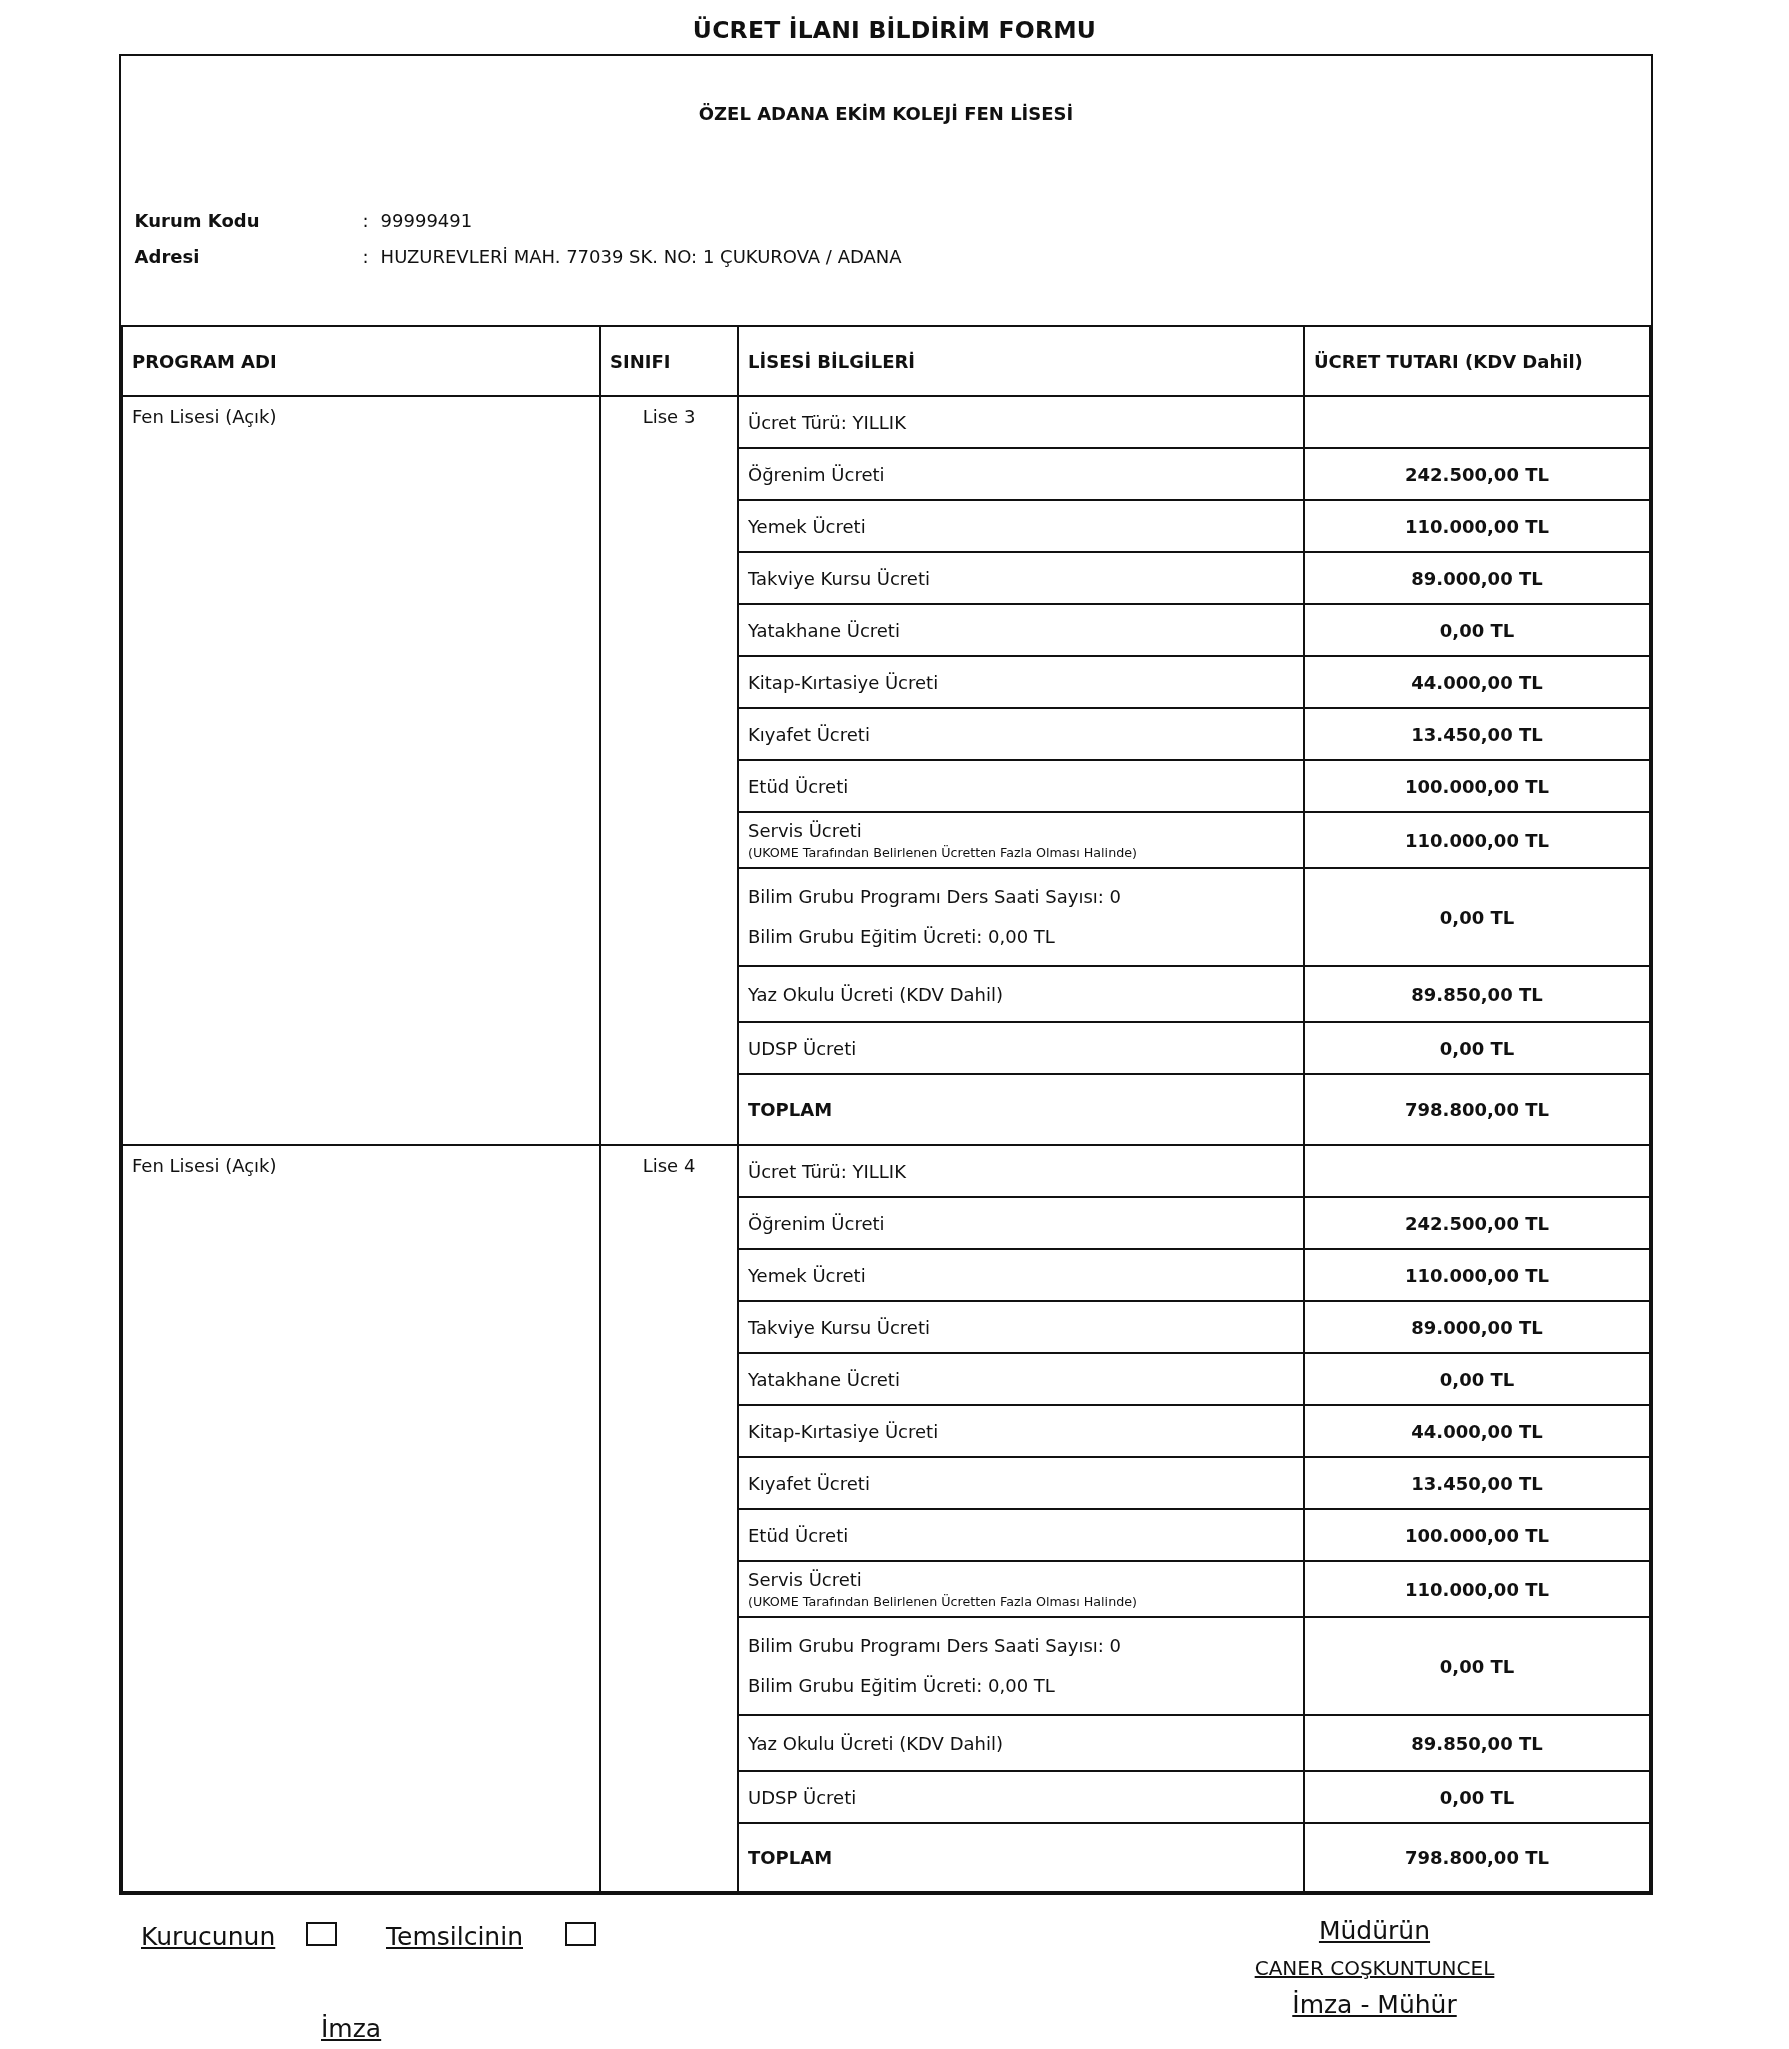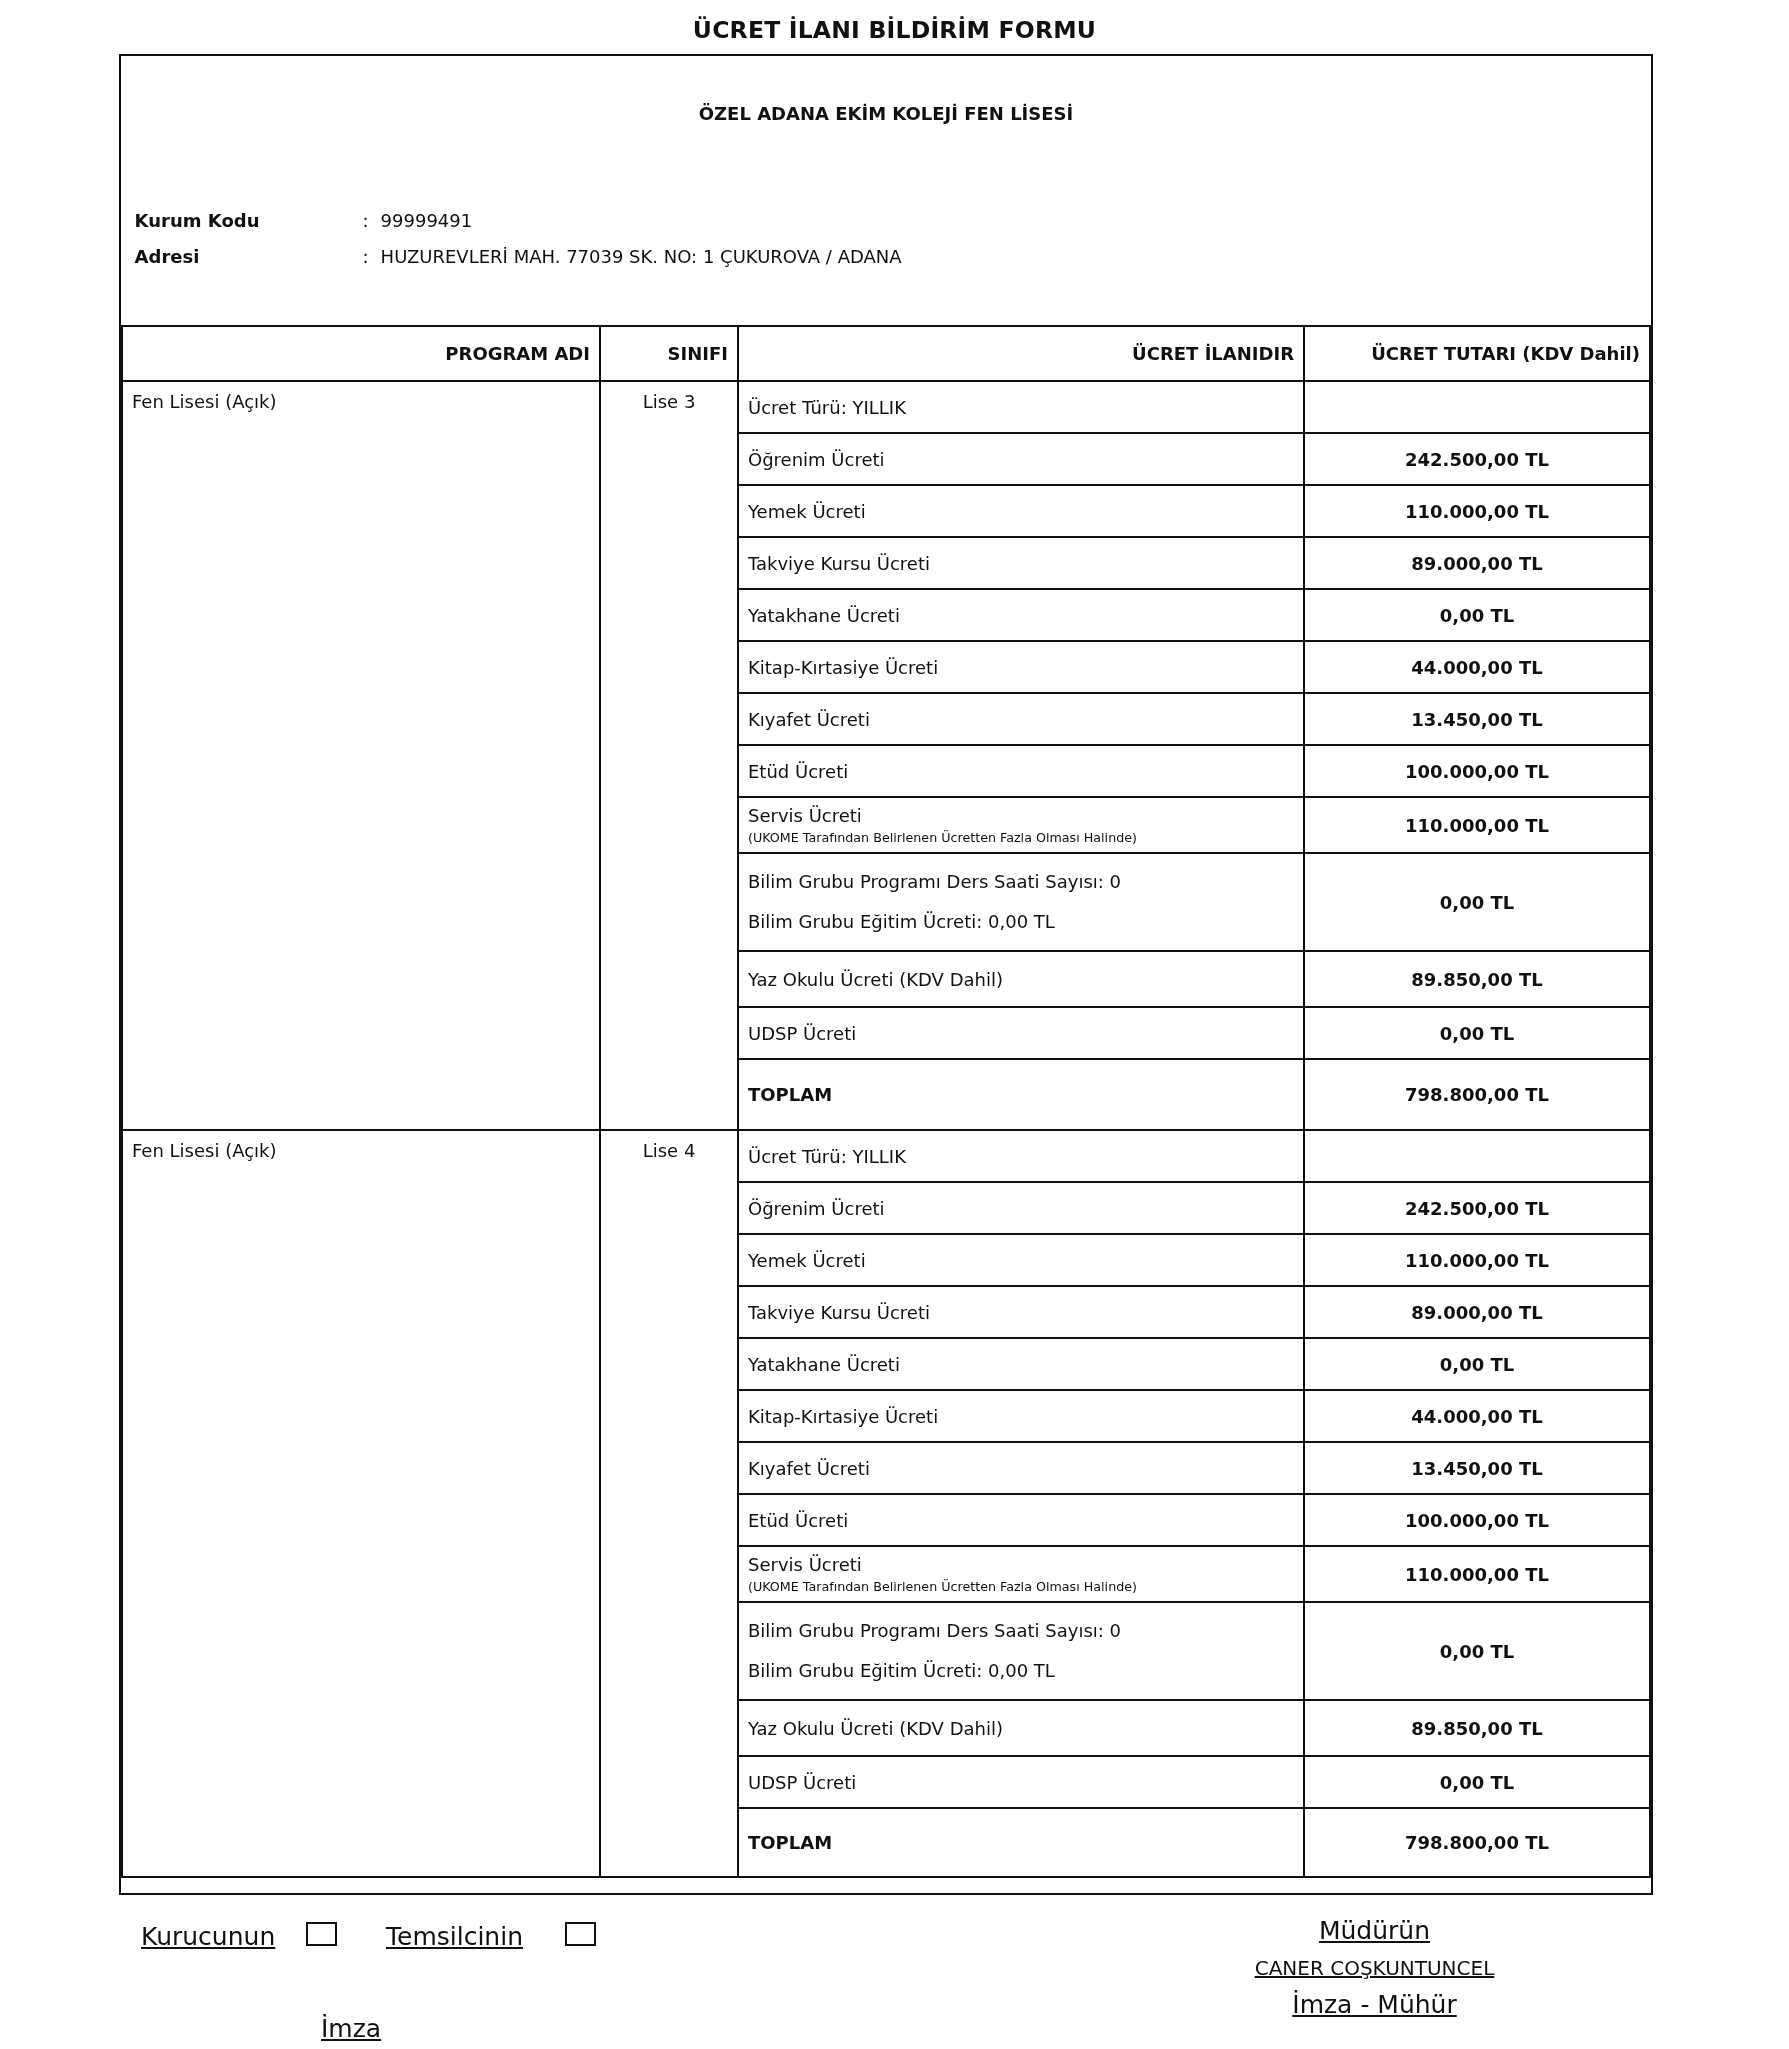--- a/index.html
+++ b/index.html
@@ -8,21 +8,21 @@
   .frame { position:absolute; left:119px; top:54px; width:1534px; height:1841px; border:2.7px solid #111; box-sizing:border-box; }
   .info { position:absolute; left:0; top:0; width:100%; height:271px; border-bottom:2.7px solid #111; box-sizing:border-box; }
   .school { position:absolute; left:0; width:100%; top:47px; text-align:center; font-weight:bold; font-size:18px; }
   .year { position:absolute; left:0; width:100%; top:86px; text-align:center; font-weight:bold; font-size:18px; }
   .kv { position:absolute; left:13.6px; font-size:18px; }
   .kv .k { position:absolute; left:0; font-weight:bold; white-space:nowrap; }
   .kv .c { position:absolute; left:228px; }
   .kv .v { position:absolute; left:246px; white-space:nowrap; }
   table { position:absolute; left:0; top:269px; width:1529px; border-collapse:collapse; table-layout:fixed; }
   td, th { border:2.7px solid #111; font-size:18px; padding:0 9px; box-sizing:border-box; }
-  th { height:55px; font-weight:bold; text-align:right; }
+  th { height:70px; font-weight:bold; text-align:left; }
   td.prog, td.cls { vertical-align:top; padding-top:9px; }
   td.cls { text-align:center; }
   td.amt { text-align:center; font-weight:bold; }
   tr.r td.lbl, tr.r td.amt { height:52px; }
   .note { font-size:12.7px; display:block; margin-top:3.6px; }
   .two { line-height:40px; padding-top:3.6px; padding-bottom:3.6px; }
   .footer { position:absolute; font-size:25px; white-space:nowrap;text-decoration:underline; }
   .chk { position:absolute; width:31px; height:23.5px; border:2.7px solid #111; box-sizing:border-box; }
   .sig { position:absolute; left:1248px; width:253px; text-align:center; white-space:nowrap; }
 </style>
@@ -50,21 +50,21 @@
     <colgroup>
       <col style="width:478px">
         <col style="width:138px">
         <col style="width:566px">
         <col style="width:346px">
     </colgroup>
     <thead>
       <tr>
         <th>PROGRAM ADI</th>
         <th>SINIFI</th>
-        <th>ÜCRET İLANIDIR</th>
+        <th>LİSESİ BİLGİLERİ</th>
         <th>ÜCRET TUTARI (KDV Dahil)</th>
       </tr>
     </thead>
     <tbody>
 
       <tr class="r">
         <td class="prog" rowspan="13">Fen Lisesi (Açık)</td>
         <td class="cls" rowspan="13">Lise 3</td>
         <td class="lbl">Ücret Türü: YILLIK</td>
         <td class="amt"></td>

